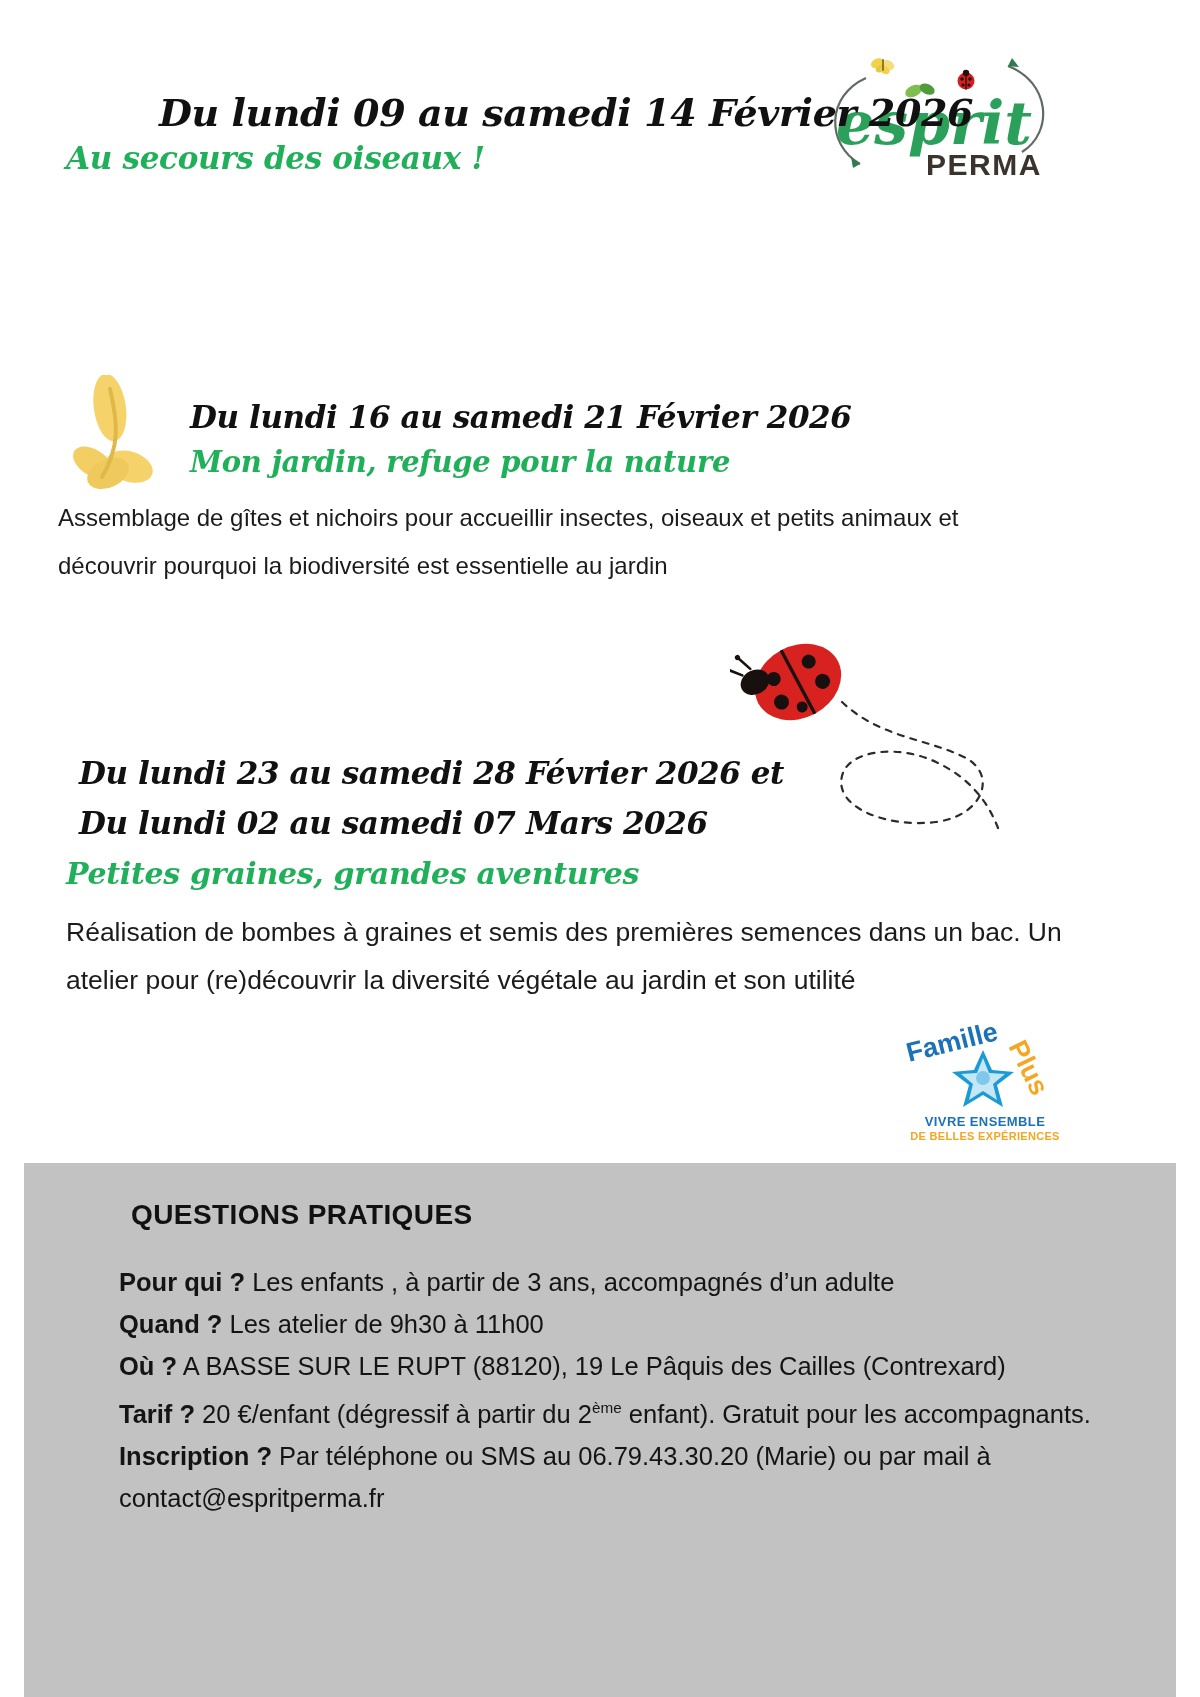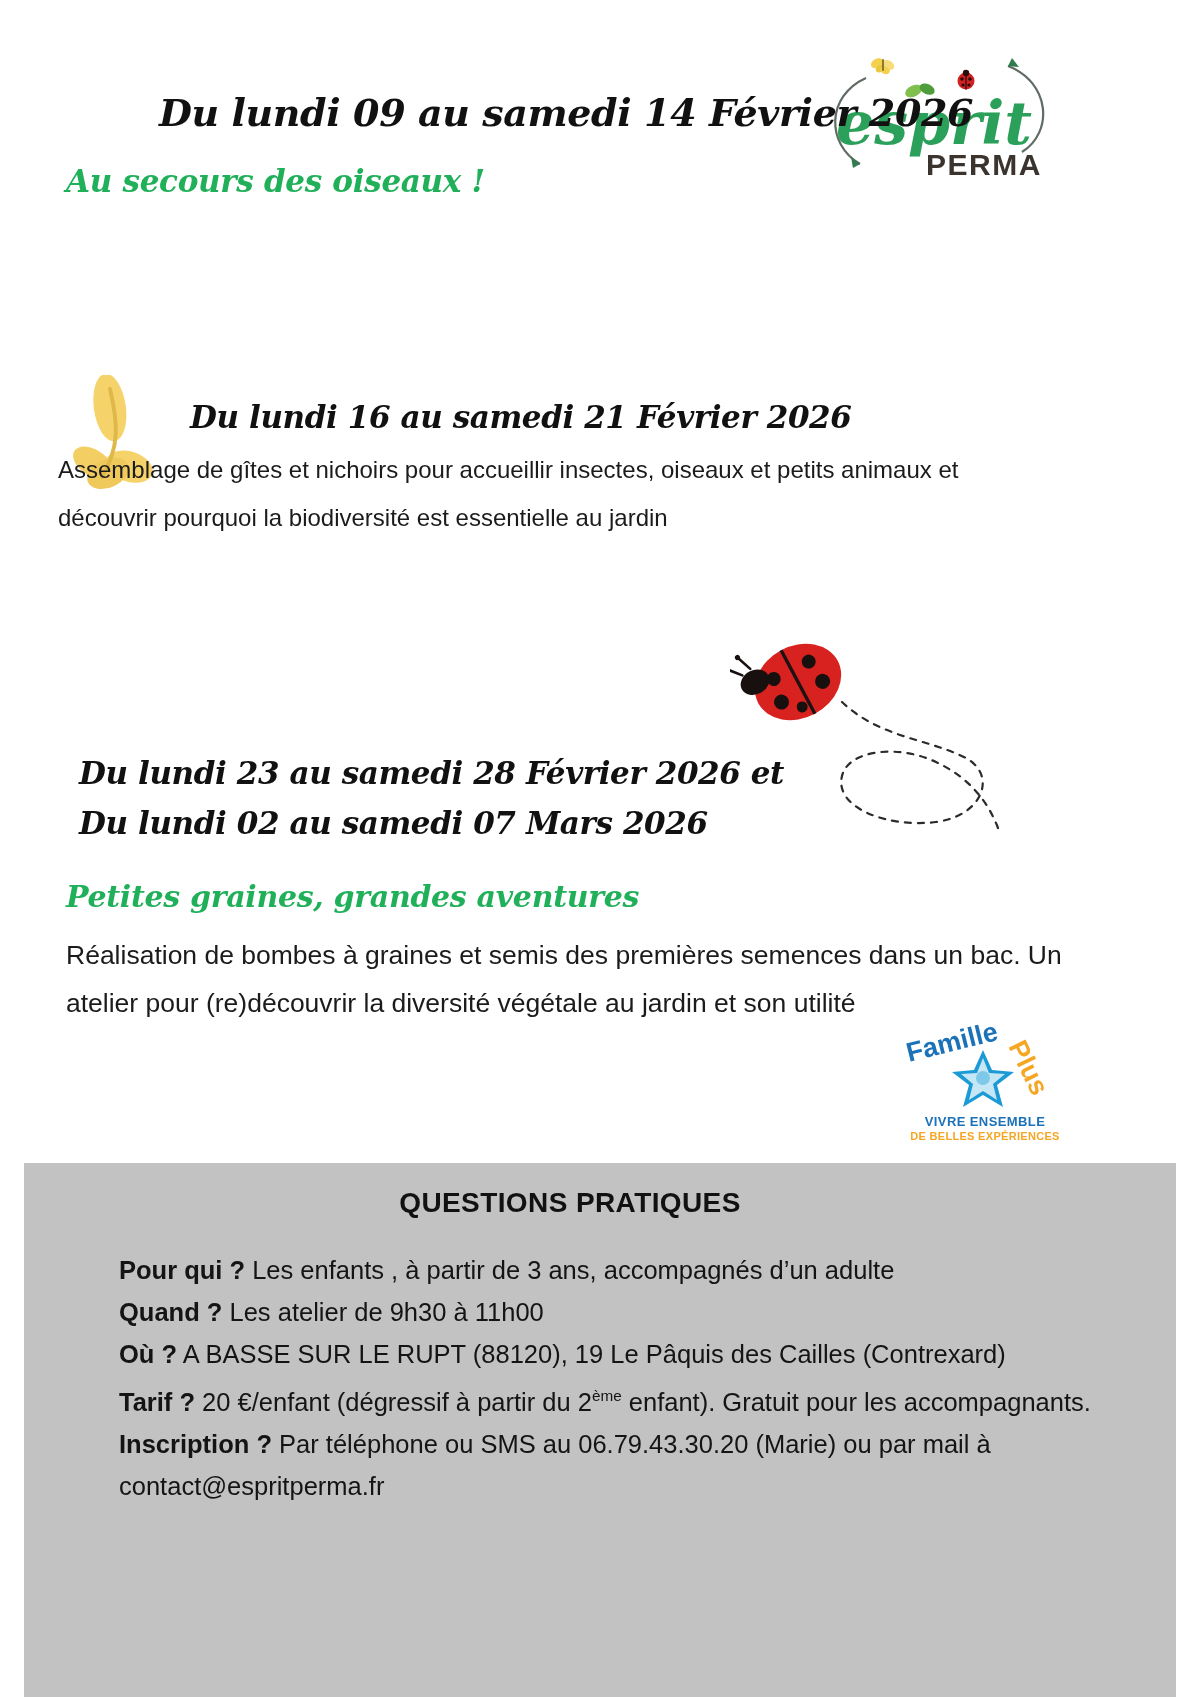--- a/index.html
+++ b/index.html
@@ -42,21 +42,20 @@
     letter-spacing: -0.4px;
     white-space: nowrap;
   }
   .green-title {
     font-family: "DejaVu Serif", "Liberation Serif", serif;
     font-weight: 700;
     font-style: italic;
     color: #21b05a;
     letter-spacing: -0.3px;
     white-space: nowrap;
-    margin-top: 23px;
   }
   .body-text {
     font-family: "Liberation Sans", sans-serif;
     font-weight: 400;
     color: #1b1b1b;
   }
 
   
   #block1 { position: absolute; left: 66px; top: 92px; width: 1000px; }
   #block1 .date-line { font-size: 38px; line-height: 42px; text-align: center; }
@@ -131,22 +130,21 @@
     position: absolute;
     left: 24px;
     top: 1163px;
     width: 1152px;
     height: 534px;
     background: #c2c2c2;
     box-sizing: border-box;
     padding: 24px 60px 0 95px;
   }
   .practical h2 {
-    margin: 0;
-    text-align: center;
+    margin: 12px;
     font-family: "Liberation Sans", sans-serif;
     font-weight: 700;
     font-size: 28px;
     letter-spacing: 0.4px;
     color: #111111;
     padding-right: 95px;
   }
   .qa-list {
     margin: 30px 0 0 0;
     padding: 0;
@@ -215,20 +213,21 @@
         <ellipse cx="-34" cy="-6" rx="13" ry="22" fill="#f3cf63" transform="rotate(-58)"></ellipse>
         <ellipse cx="22" cy="24" rx="24" ry="15" fill="#f6d36a" transform="rotate(18)"></ellipse>
         <ellipse cx="-22" cy="30" rx="22" ry="14" fill="#f0c95c" transform="rotate(-24)"></ellipse>
         <path d="M-6 -48 C2 -14, 4 10, -14 40" stroke="#e0b84a" stroke-width="4" fill="none" stroke-linecap="round"></path>
       </g>
     </svg>
   </div>
 
   <section id="block2">
     <div class="date-line">Du lundi 16 au samedi 21 Février 2026</div>
+    <div class="green-title">Mon jardin, refuge pour la nature</div>
     <p class="body-text">Assemblage de gîtes et nichoirs pour accueillir insectes, oiseaux et petits animaux et découvrir pourquoi la biodiversité est essentielle au jardin</p>
   </section>
 
   <div class="ladybug-wrap">
     <svg viewBox="0 0 290 220" width="290" height="220" xmlns="http://www.w3.org/2000/svg" aria-hidden="true">
       <path d="M112 72 C150 108, 196 108, 236 128 C268 146, 252 186, 206 192
                C158 198, 104 178, 112 146 C118 120, 168 114, 206 132 C240 148, 258 172, 268 198" stroke="#2b2b2b" stroke-width="2.2" fill="none" stroke-dasharray="6 7" stroke-linecap="round"></path>
       <g transform="translate(68,52) rotate(-28)">
         <ellipse cx="0" cy="0" rx="45" ry="36" fill="#d8221f"></ellipse>
         <path d="M0 -36 L0 36" stroke="#1d1111" stroke-width="3.4"></path>

